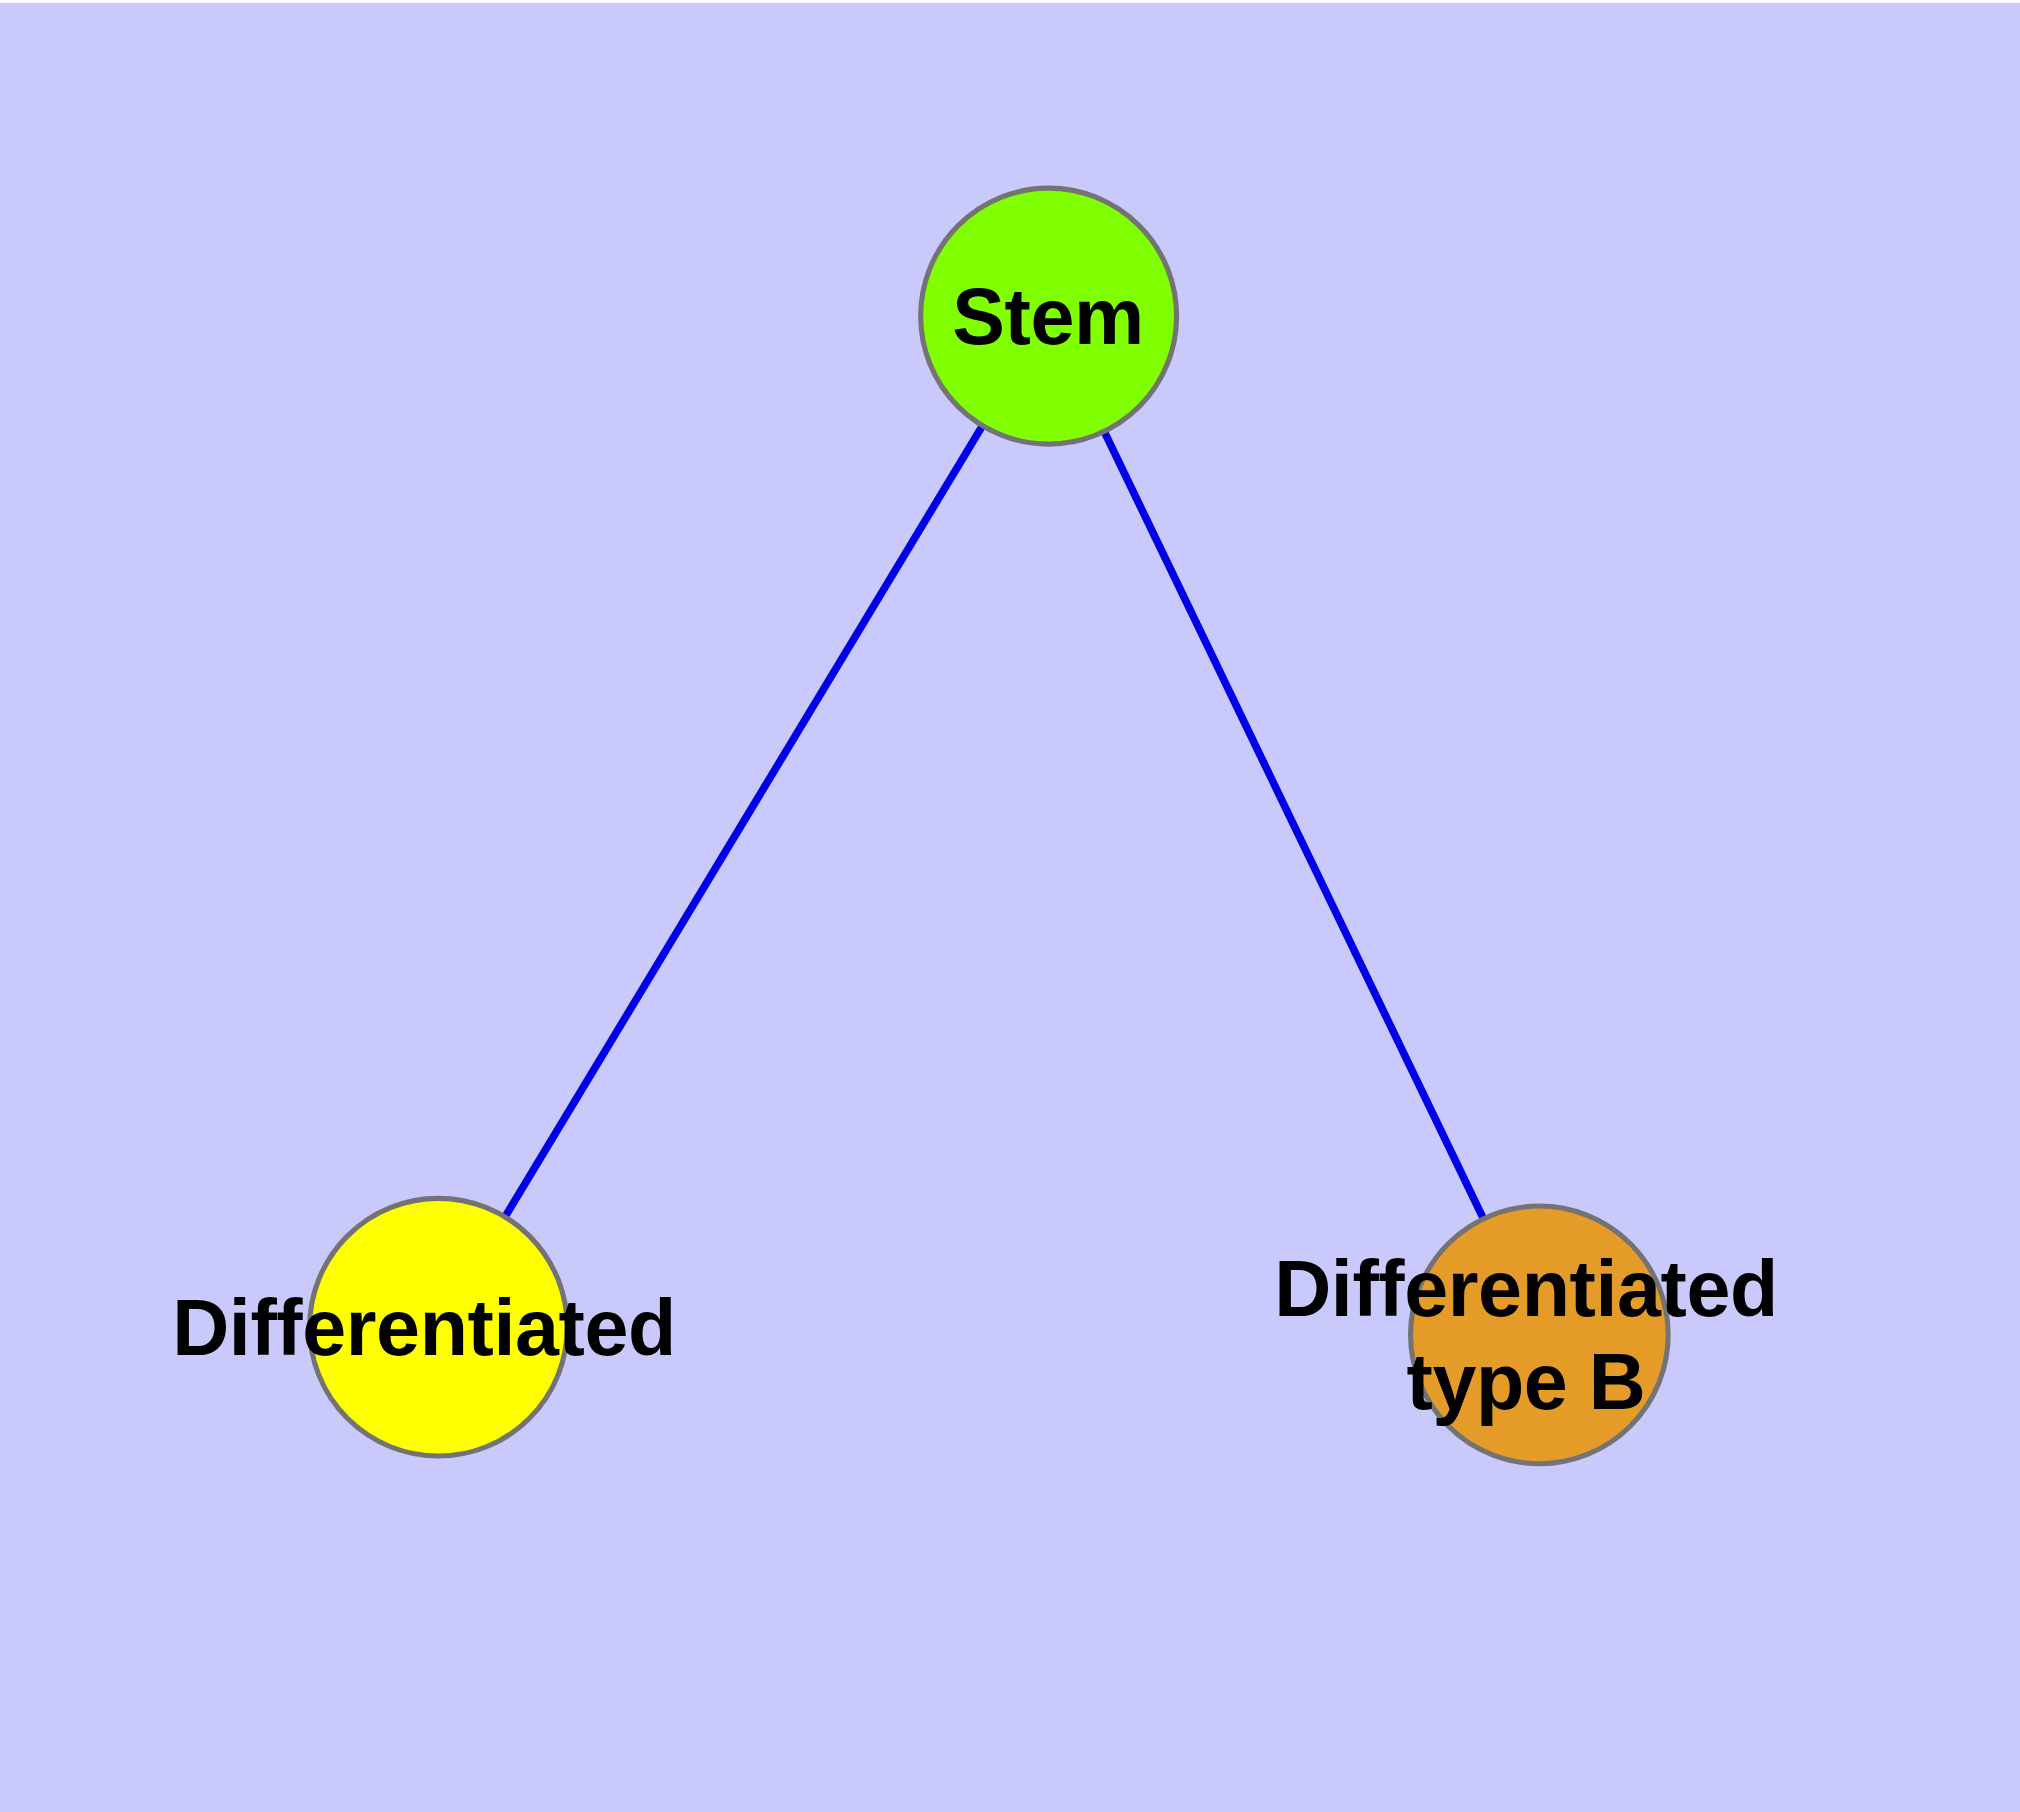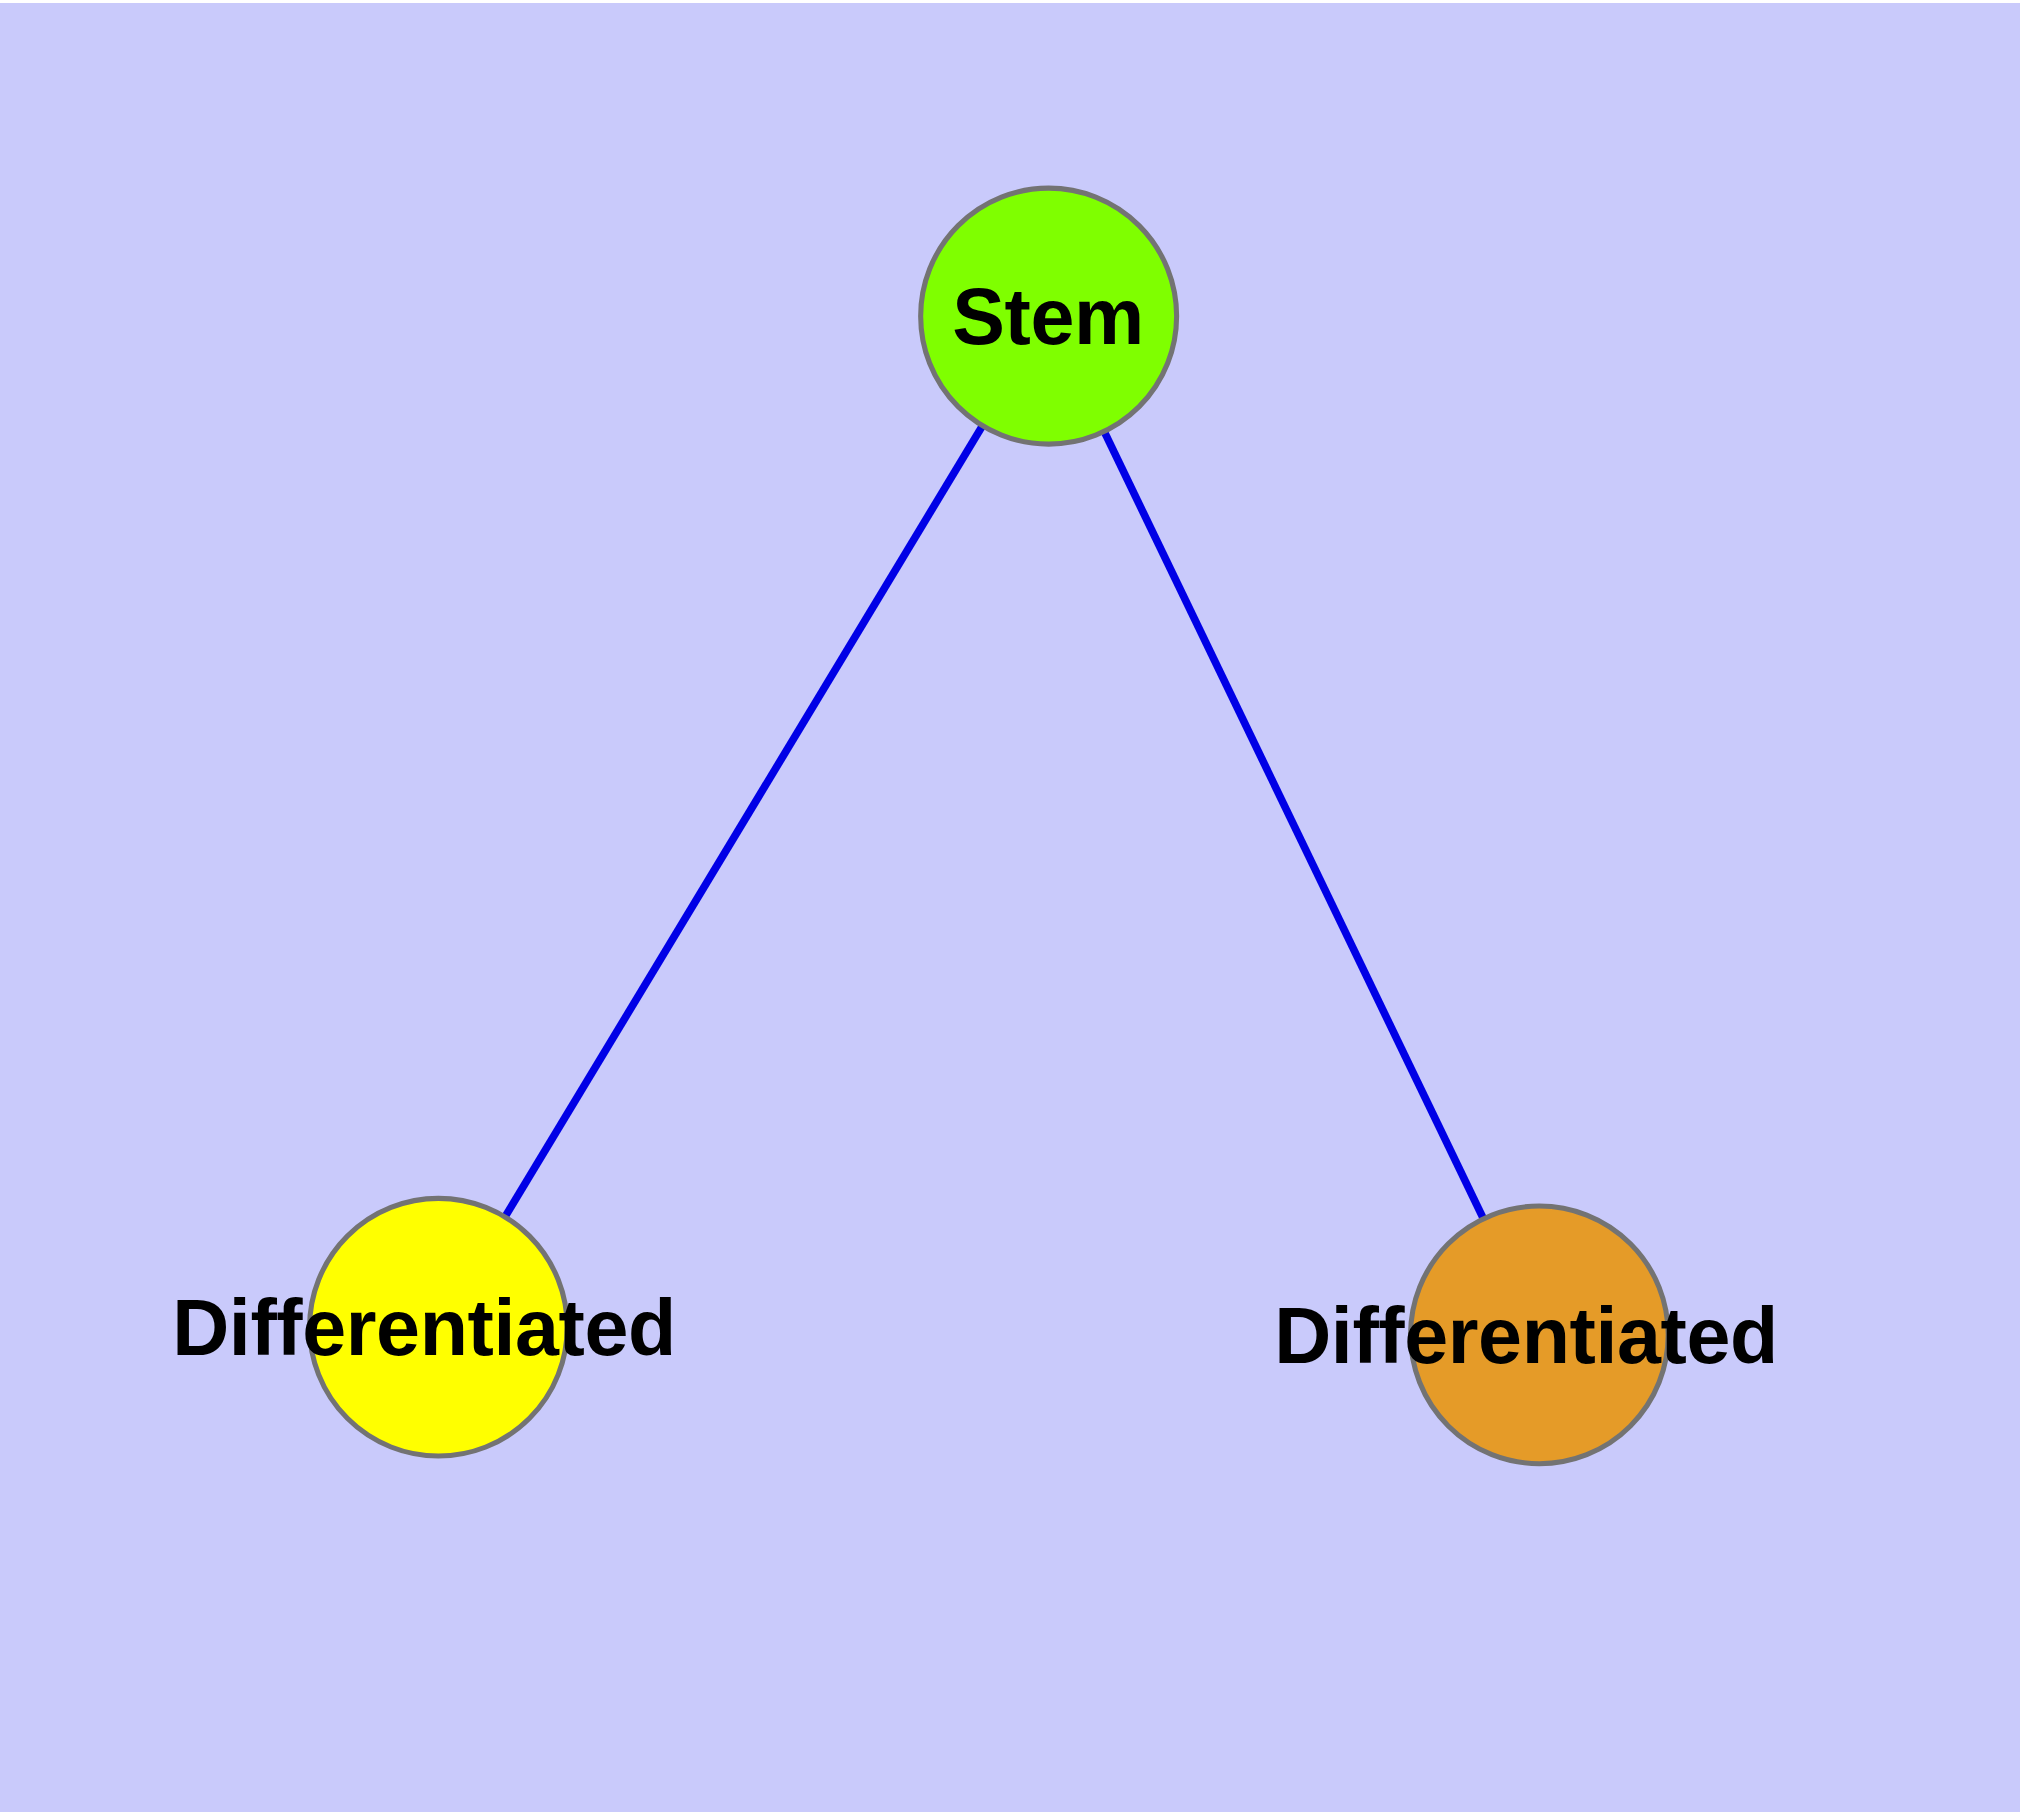--- a/index.html
+++ b/index.html
@@ -75,16 +75,17 @@
   <div class="node-label" style="left:1048px; top:316px;">
     <div>Stem</div>
   </div>
 
   <div class="node-label" style="left:424px; top:1327px;">
     <div>Differentiated</div>
   </div>
 
   <div class="node-label" style="left:1526px; top:1335px;">
     <div>Differentiated</div>
+    <div>type B</div>
   </div>
 
 </div>
 
 
 </body></html>

